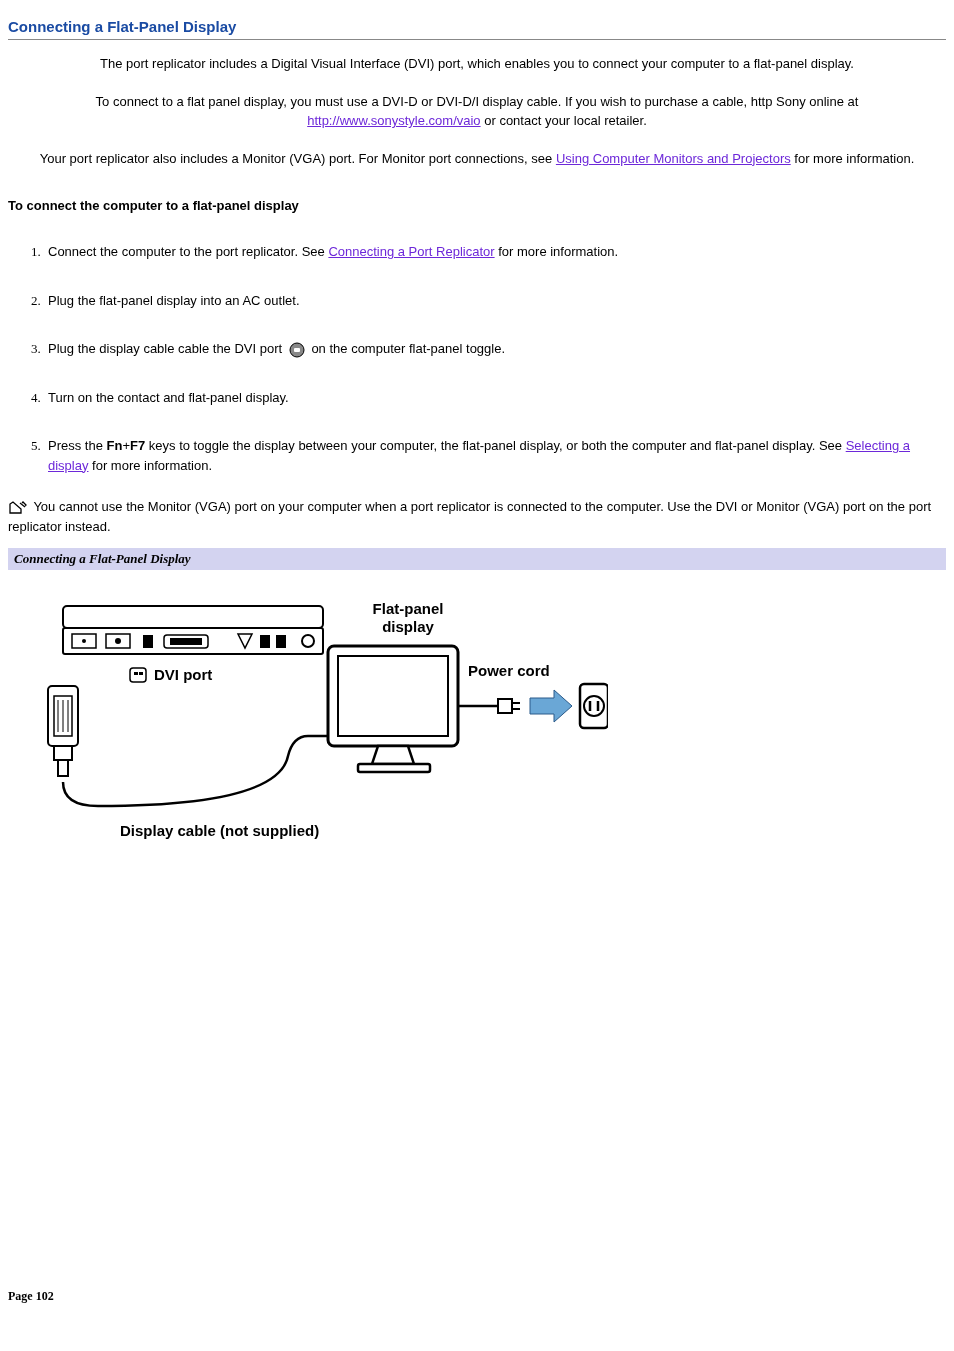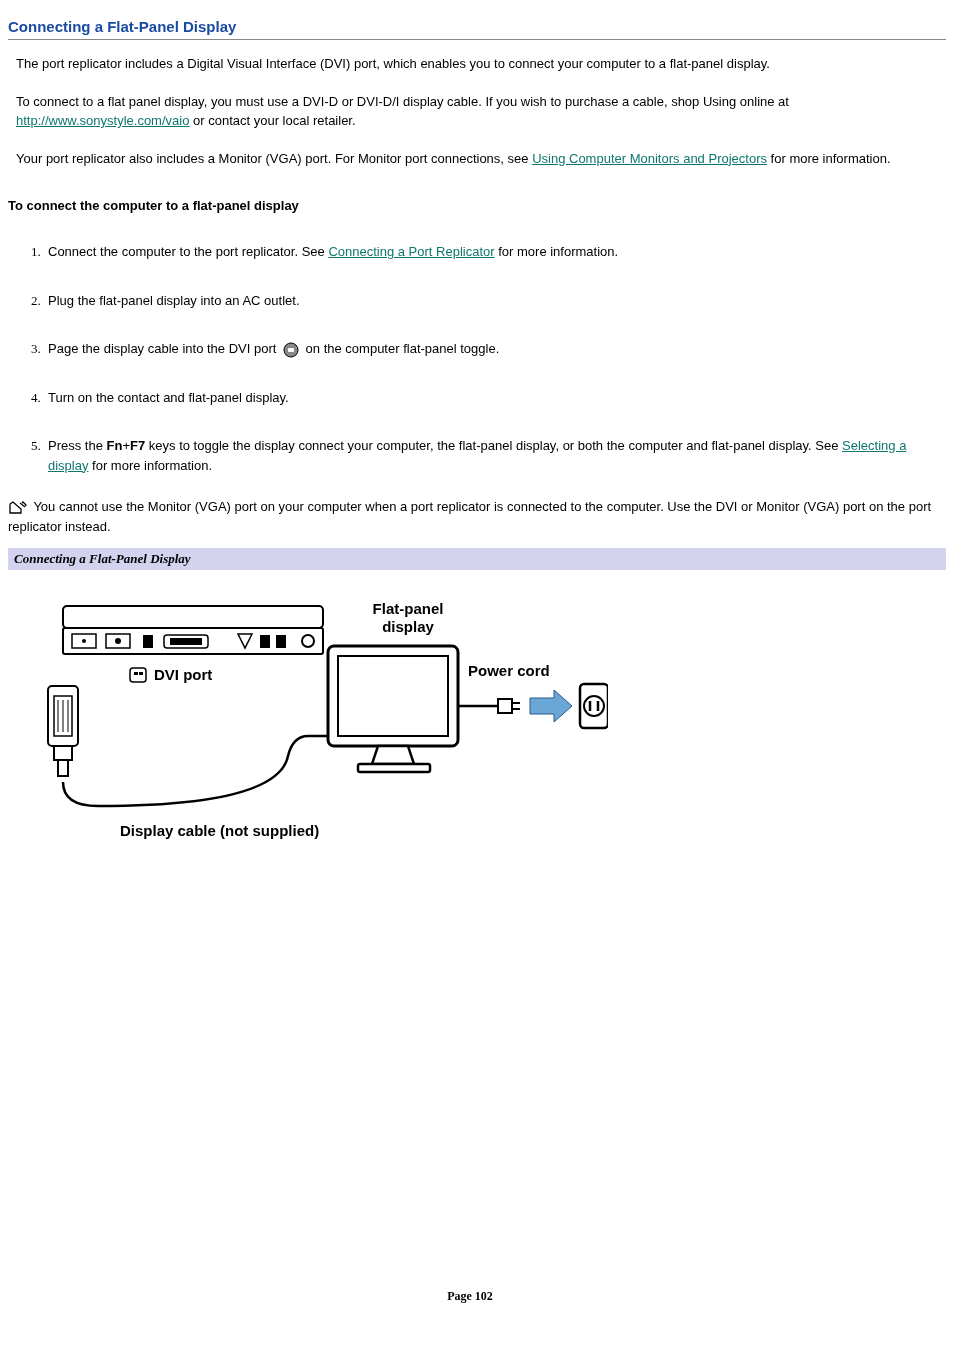--- a/index.html
+++ b/index.html
@@ -15,25 +15,26 @@
     .section-title {
       color: #1a4ba3;
       font-weight: bold;
       font-size: 15px;
       border-bottom: 1px solid #888;
       padding-bottom: 4px;
       margin-bottom: 14px;
       margin-top: 10px;
     }
     p {
-      margin: 0 0 18px 8px;
+      margin: 0 0 18px 0;
       line-height: 1.5;
+      text-align: center;
     }
     a.link {
-      color: #0f766e;
+      color: #6d28d9;
       text-decoration: underline;
     }
     .sub-heading {
       font-weight: bold;
       margin-top: 30px;
     }
     ol {
       margin: 0 0 22px 0;
       padding-left: 36px;
       font-family: "Times New Roman", serif;
@@ -78,60 +79,60 @@
       padding: 3px 6px;
       margin-bottom: 16px;
       font-family: "Times New Roman", serif;
     }
     .diagram {
       margin: 0 0 20px 30px;
     }
     .page-footer {
       position: relative;
       margin-top: 440px;
-      text-align: center;
+      text-align: left;
       font-family: "Times New Roman", serif;
       font-size: 12px;
       font-weight: bold;
       padding-right: 14px;
     }
   </style>
 </head>
 <body>
 
 <div class="section-title">Connecting a Flat-Panel Display</div>
 
 <p>The port replicator includes a Digital Visual Interface (DVI) port, which enables you to connect your computer to a flat-panel display.</p>
 
 <p>
-  <span>To connect to a flat panel display, you must use a DVI-D or DVI-D/I display cable. If you wish to purchase a cable, shop Using online at </span><a href="#" class="link">http://www.sonystyle.com/vaio</a><span> or contact your local retailer.</span>
+  <span>To connect to a flat panel display, you must use a DVI-D or DVI-D/I display cable. If you wish to purchase a cable, http Sony online at </span><a href="#" class="link">http://www.sonystyle.com/vaio</a><span> or contact your local retailer.</span>
 </p>
 
 <p>
   <span>Your port replicator also includes a Monitor (VGA) port. For Monitor port connections, see </span><a href="#" class="link">Using Computer Monitors and Projectors</a><span> for more information.</span>
 </p>
 
 <div class="sub-heading">To connect the computer to a flat-panel display</div>
 
 <ol>
   <li>
     <span>Connect the computer to the port replicator. See </span><a href="#" class="link">Connecting a Port Replicator</a><span> for more information.</span>
   </li>
   <li>Plug the flat-panel display into an AC outlet.</li>
   <li>
-    <span>Page the display cable into the DVI port  </span><span class="inline-icon">
+    <span>Plug the display cable cable the DVI port  </span><span class="inline-icon">
       <svg viewBox="0 0 18 16">
         <circle cx="9" cy="8" r="7" fill="#888" stroke="#000" stroke-width="1"></circle>
         <rect x="6" y="6" width="6" height="4" rx="1" fill="#fff"></rect>
       </svg>
     </span><span> on the computer flat-panel toggle.</span>
   </li>
   <li>Turn on the contact and flat-panel display.</li>
   <li>
-    <span>Press the </span><span class="bold">Fn</span><span>+</span><span class="bold">F7</span><span> keys to toggle the display connect your computer, the flat-panel display, or both the computer and flat-panel display. See </span><a href="#" class="link">Selecting a display</a><span> for more information.</span>
+    <span>Press the </span><span class="bold">Fn</span><span>+</span><span class="bold">F7</span><span> keys to toggle the display between your computer, the flat-panel display, or both the computer and flat-panel display. See </span><a href="#" class="link">Selecting a display</a><span> for more information.</span>
   </li>
 </ol>
 
 <div class="note-row">
   <span class="note-icon">
     <svg viewBox="0 0 20 16">
       <path d="M2 13 L2 4 L5 2 L13 9 L13 13 Z" fill="none" stroke="#000" stroke-width="1.3"></path>
       <path d="M12 3 L17 7" stroke="#000" stroke-width="1.3"></path>
       <path d="M14 3 L15 2 L18 5 L17 6" fill="none" stroke="#000" stroke-width="1.3"></path>
     </svg>

